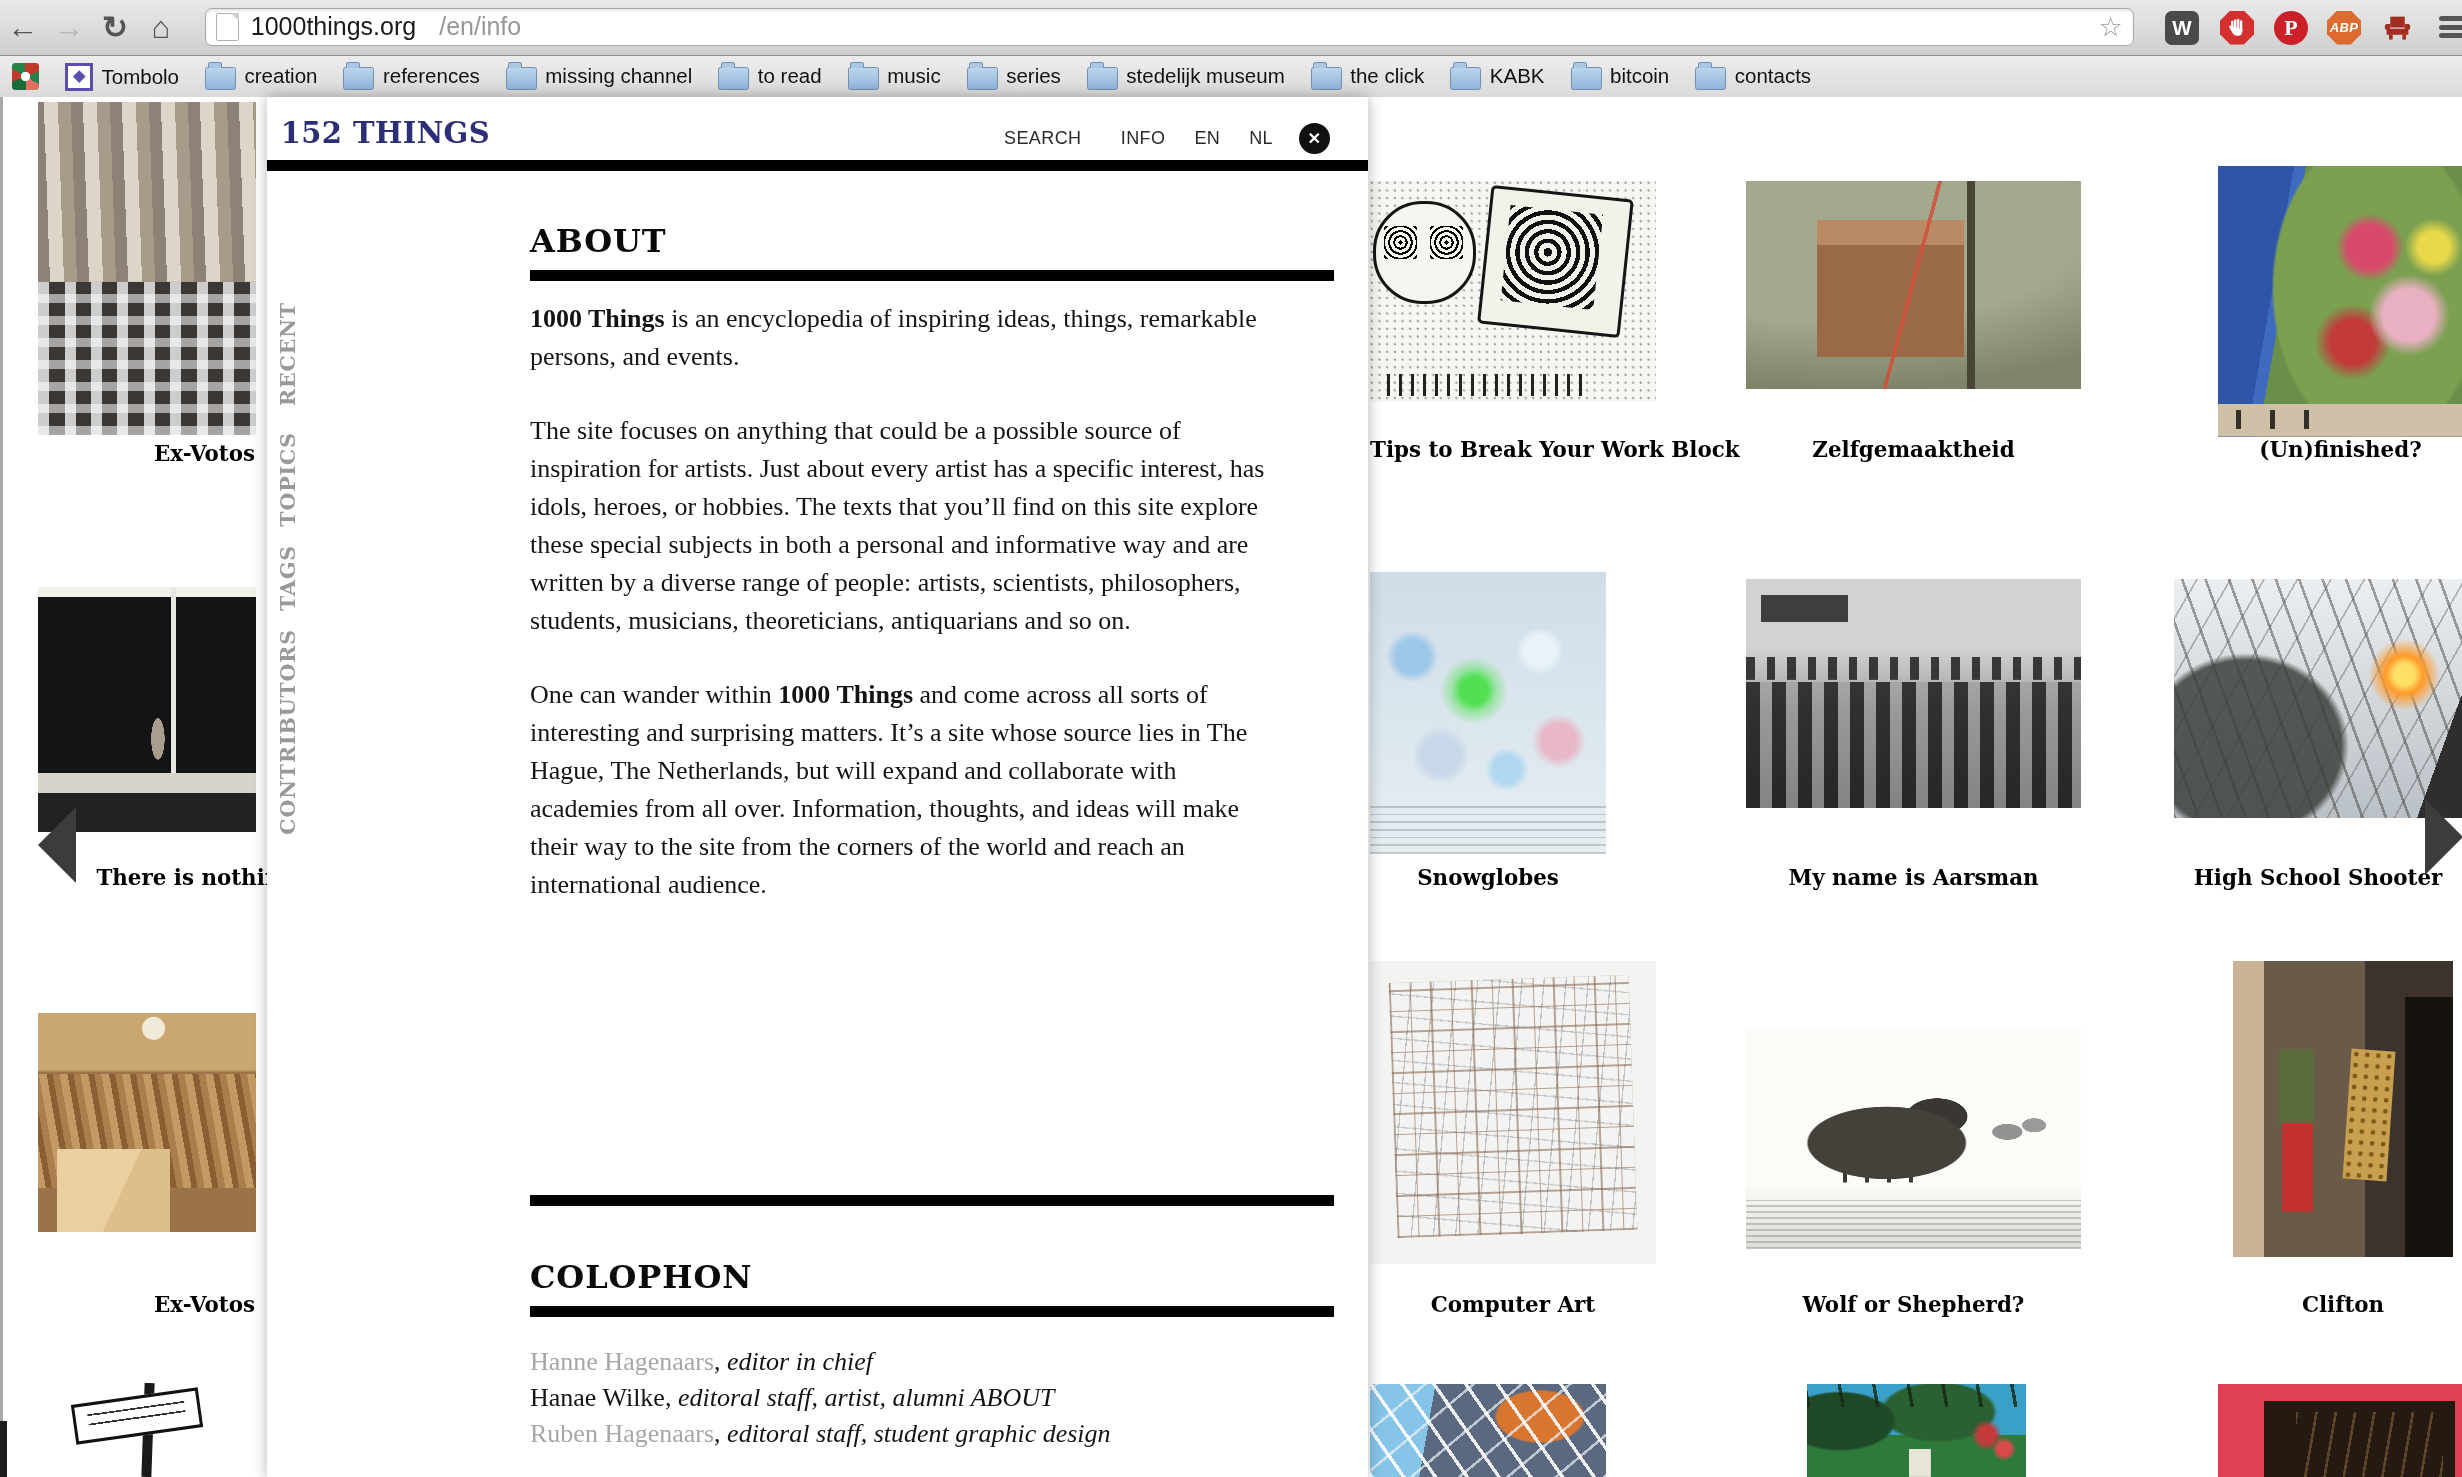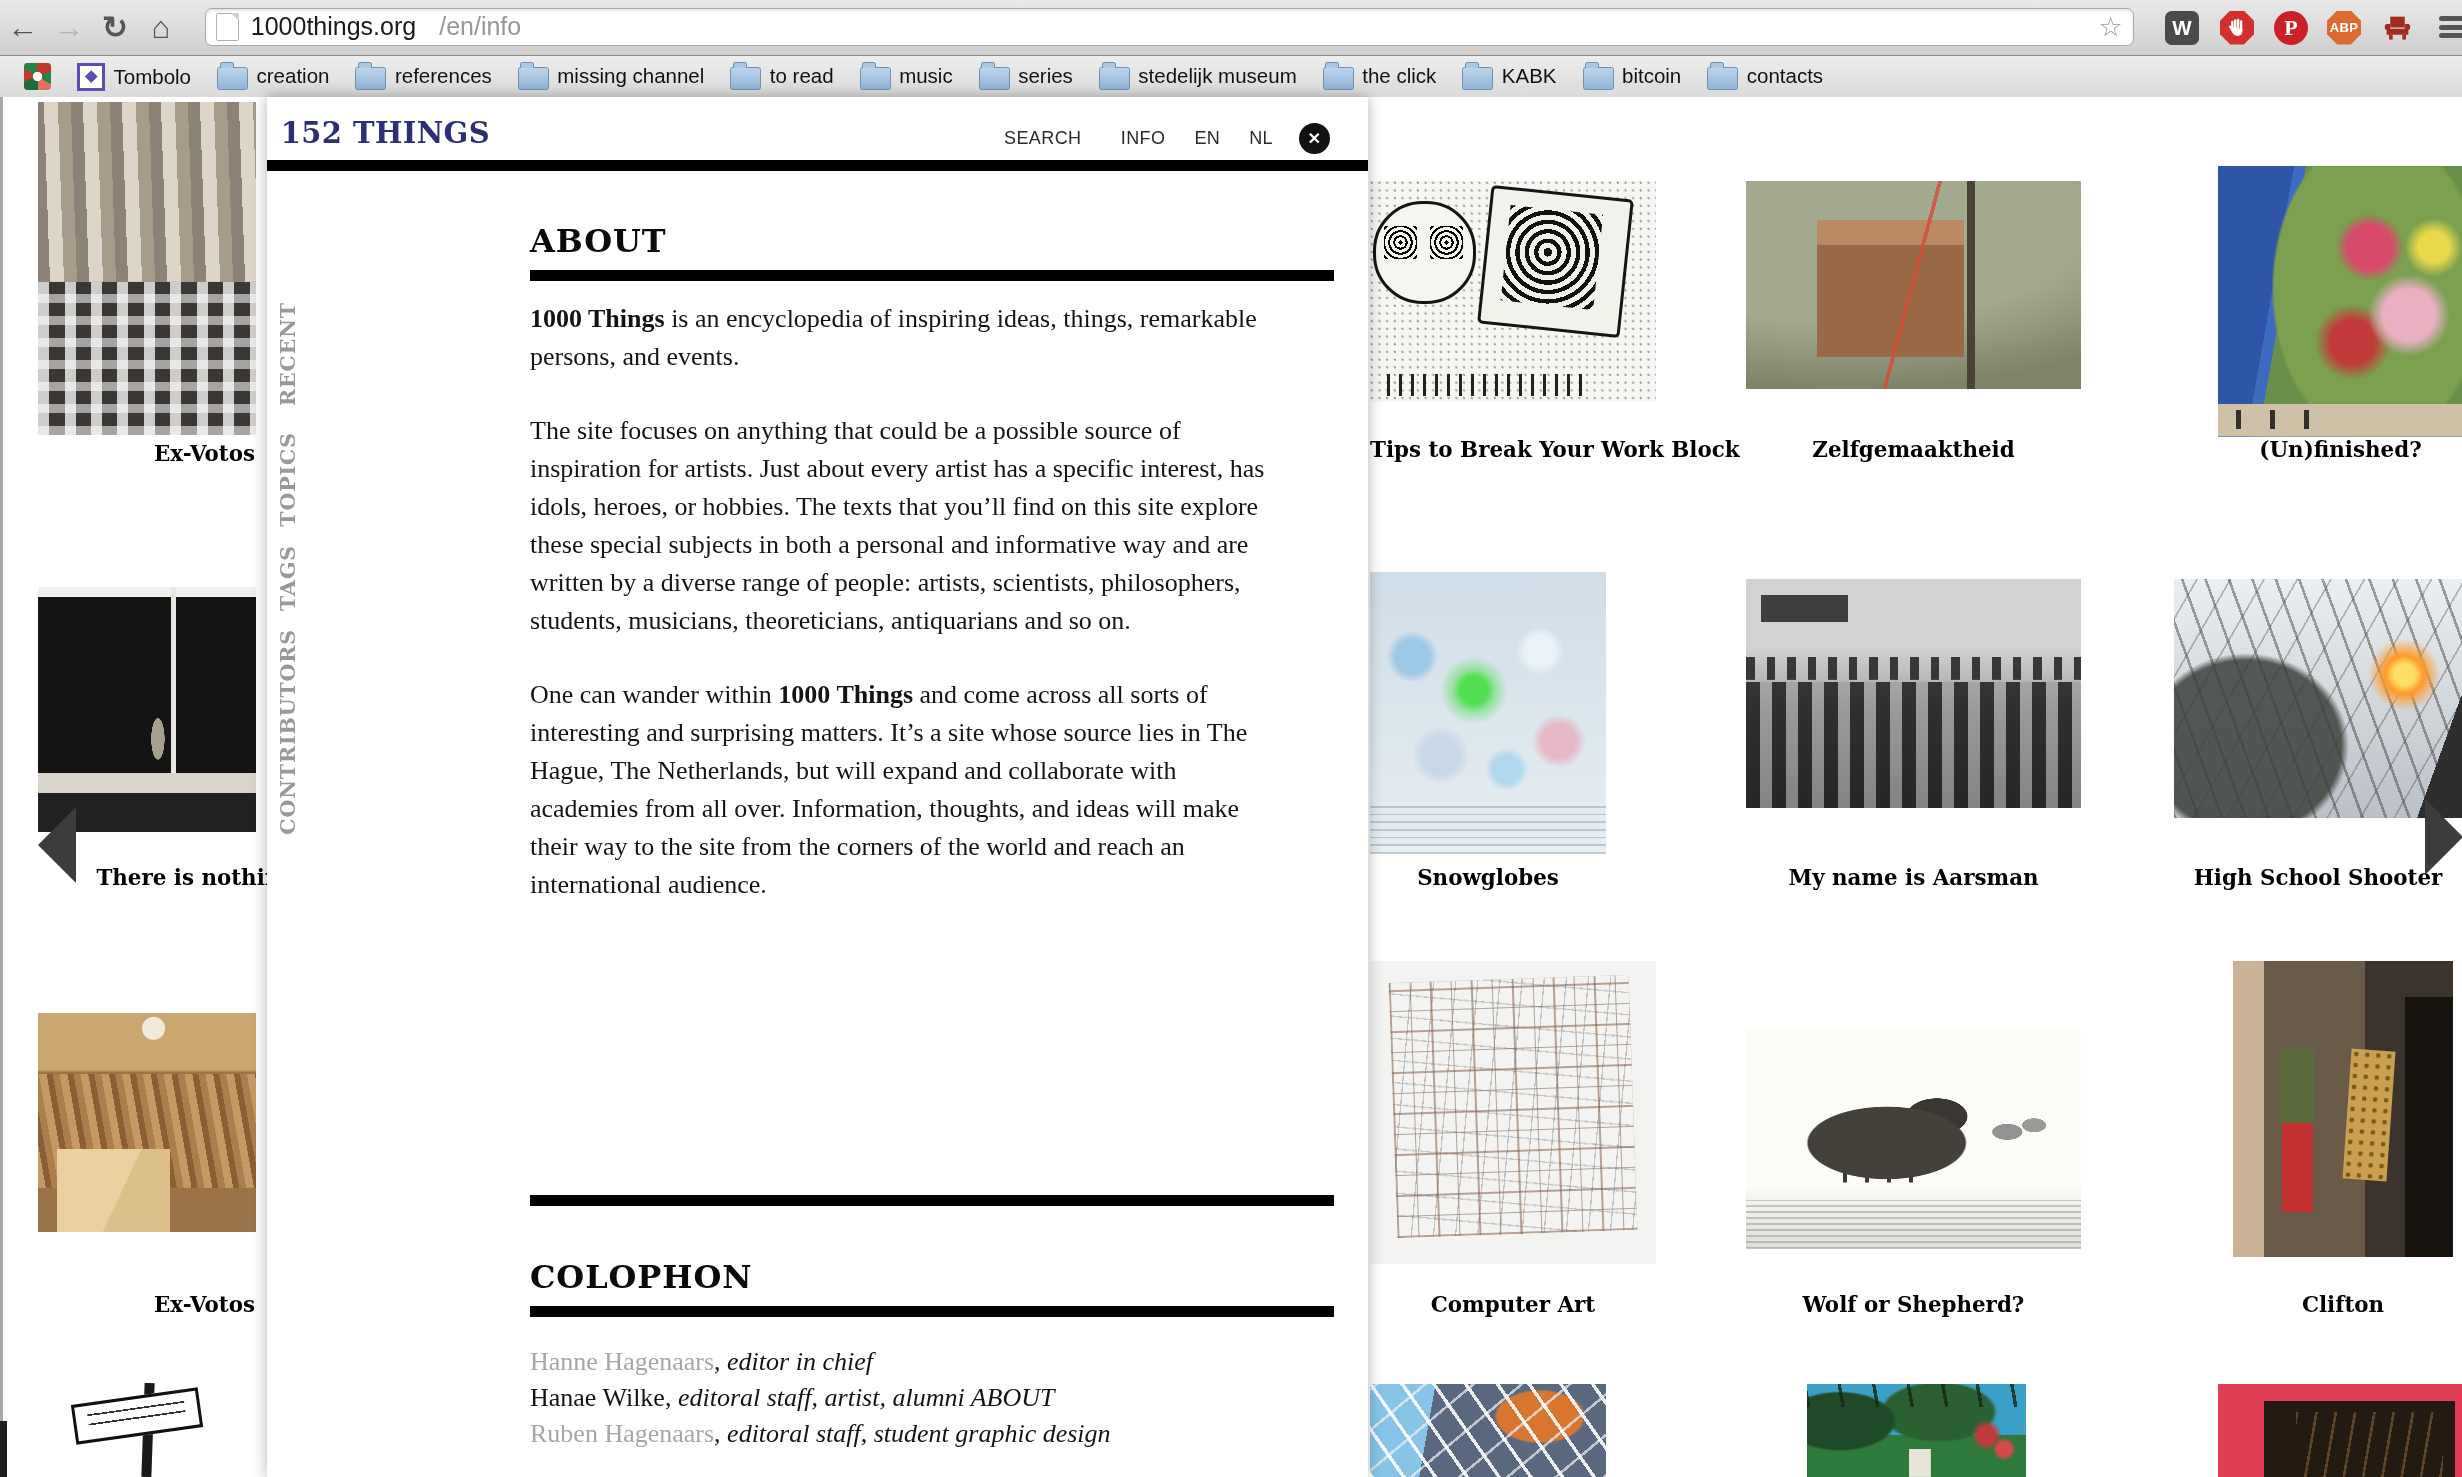--- a/index.html
+++ b/index.html
@@ -10,29 +10,29 @@
   .navbtn{font-size:31px;font-weight:bold;color:#555;width:46px;text-align:center;line-height:51px;}
   .navbtn.disabled{color:#b5b5b5;}
   #urlfield{position:absolute;left:205px;top:7.7px;width:1929px;height:38px;background:#fff;border:0.9px solid #a8a8a8;border-radius:6.8px;box-shadow:inset 0 1.7px 2.6px rgba(0,0,0,.12);display:flex;align-items:center;padding:0 10.3px;box-sizing:border-box;}
   .pageicon{width:20.5px;height:26px;background:#fff;border:0.9px solid #b0b0b0;border-radius:1.7px;position:relative;margin-right:12px;flex:none;}
   .pageicon::after{content:"";position:absolute;right:-0.9px;top:-0.9px;border-style:solid;border-width:0 8.5px 8.5px 0;border-color:transparent #cfcfcf transparent transparent;}
   .urltext{font-size:25px;color:#1a1a1a;white-space:nowrap;}
   .urlpath{color:#979797;padding-left:23px;}
   .starbtn{margin-left:auto;font-size:27px;color:#9a9a9a;}
   .ext{width:34px;height:34px;flex:none;display:flex;align-items:center;justify-content:center;margin-left:19px;}
   .ext-w{background:#4a4a4a;border-radius:6.8px;color:#fff;font-weight:bold;font-size:20.5px;}
-  .octagon{clip-path:polygon(30% 0,70% 0,100% 30%,100% 70%,70% 100%,30% 100%,0 70%,0 30%);}
+  .octagon{clip-path:polygon(30% 0,70% 0,100% 30%,100% 70%,70% 100%,30% 100%,0 70%,0 30%);font-style:italic;}
   .ext-hand{background:#d32f2f;}
   .ext-pin{background:#cb2027;border-radius:50%;color:#fff;font-weight:bold;font-size:22px;font-family:"Liberation Serif",serif;}
   .ext-abp{background:#dd6b2f;color:#fff;font-weight:bold;font-size:13px;letter-spacing:0.4px;}
   .burger{width:29px;height:22px;display:flex;flex-direction:column;justify-content:space-between;margin-left:20.5px;}
   .burger span{display:block;height:5.1px;background:#555;border-radius:2.6px;}
 
   
-  #bmbar{position:absolute;left:0;top:56px;width:2462px;height:42px;background:linear-gradient(#ededed,#dadada);border-bottom:0.9px solid #b2b2b2;display:flex;align-items:center;padding-left:24px;box-sizing:border-box;}
+  #bmbar{position:absolute;left:0;top:56px;width:2462px;height:42px;background:linear-gradient(#ededed,#dadada);border-bottom:0.9px solid #b2b2b2;display:flex;align-items:center;padding-left:12px;box-sizing:border-box;}
   .bm{display:flex;align-items:center;margin-right:26px;font-size:20.5px;color:#111;}
   .bm .lbl{margin-left:8.5px;white-space:nowrap;}
   .pinwheel{width:27px;height:27px;border-radius:3.4px;background:
     radial-gradient(circle 5.1px at 50% 50%, #fff 0 4.3px, transparent 5.1px),
     conic-gradient(#c0392b 0 70deg,#27824a 70deg 120deg,#e07060 120deg 180deg,#1d6a3a 180deg 250deg,#c0392b 250deg 300deg,#27824a 300deg 360deg);}
   .tombfav{width:22px;height:22px;background:#fff;border:3.4px solid #5b4fae;display:flex;align-items:center;justify-content:center;}
   .tombfav::after{content:"";width:8.5px;height:8.5px;background:#5b4fae;transform:rotate(45deg);}
   .folder{width:29px;height:20.5px;background:linear-gradient(#bdd5ec,#8fb4da);border:0.9px solid #6e92b4;border-radius:2.6px;position:relative;margin-top:4.3px;flex:none;}
   .folder::before{content:"";position:absolute;top:-6px;left:1.7px;width:12px;height:5.1px;background:#aac7e4;border:0.9px solid #6e92b4;border-bottom:none;border-radius:2.6px 2.6px 0 0;}
 

